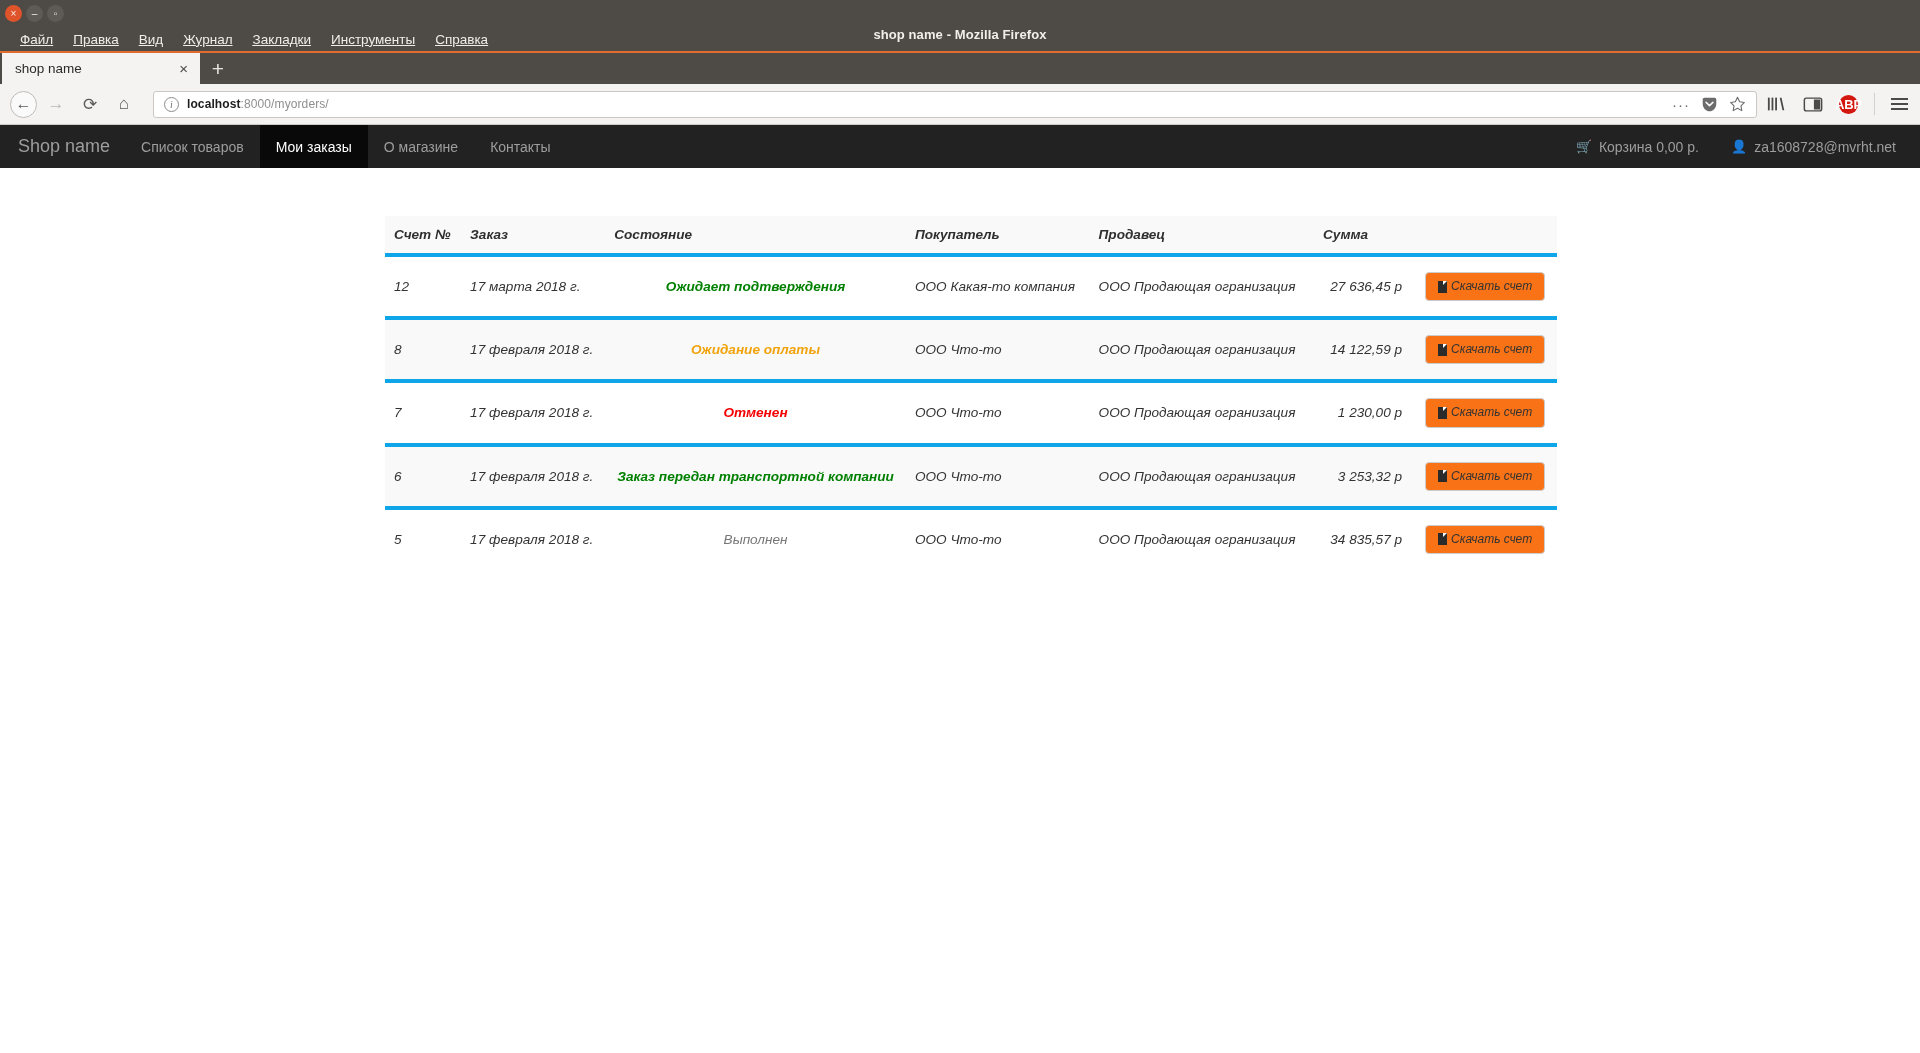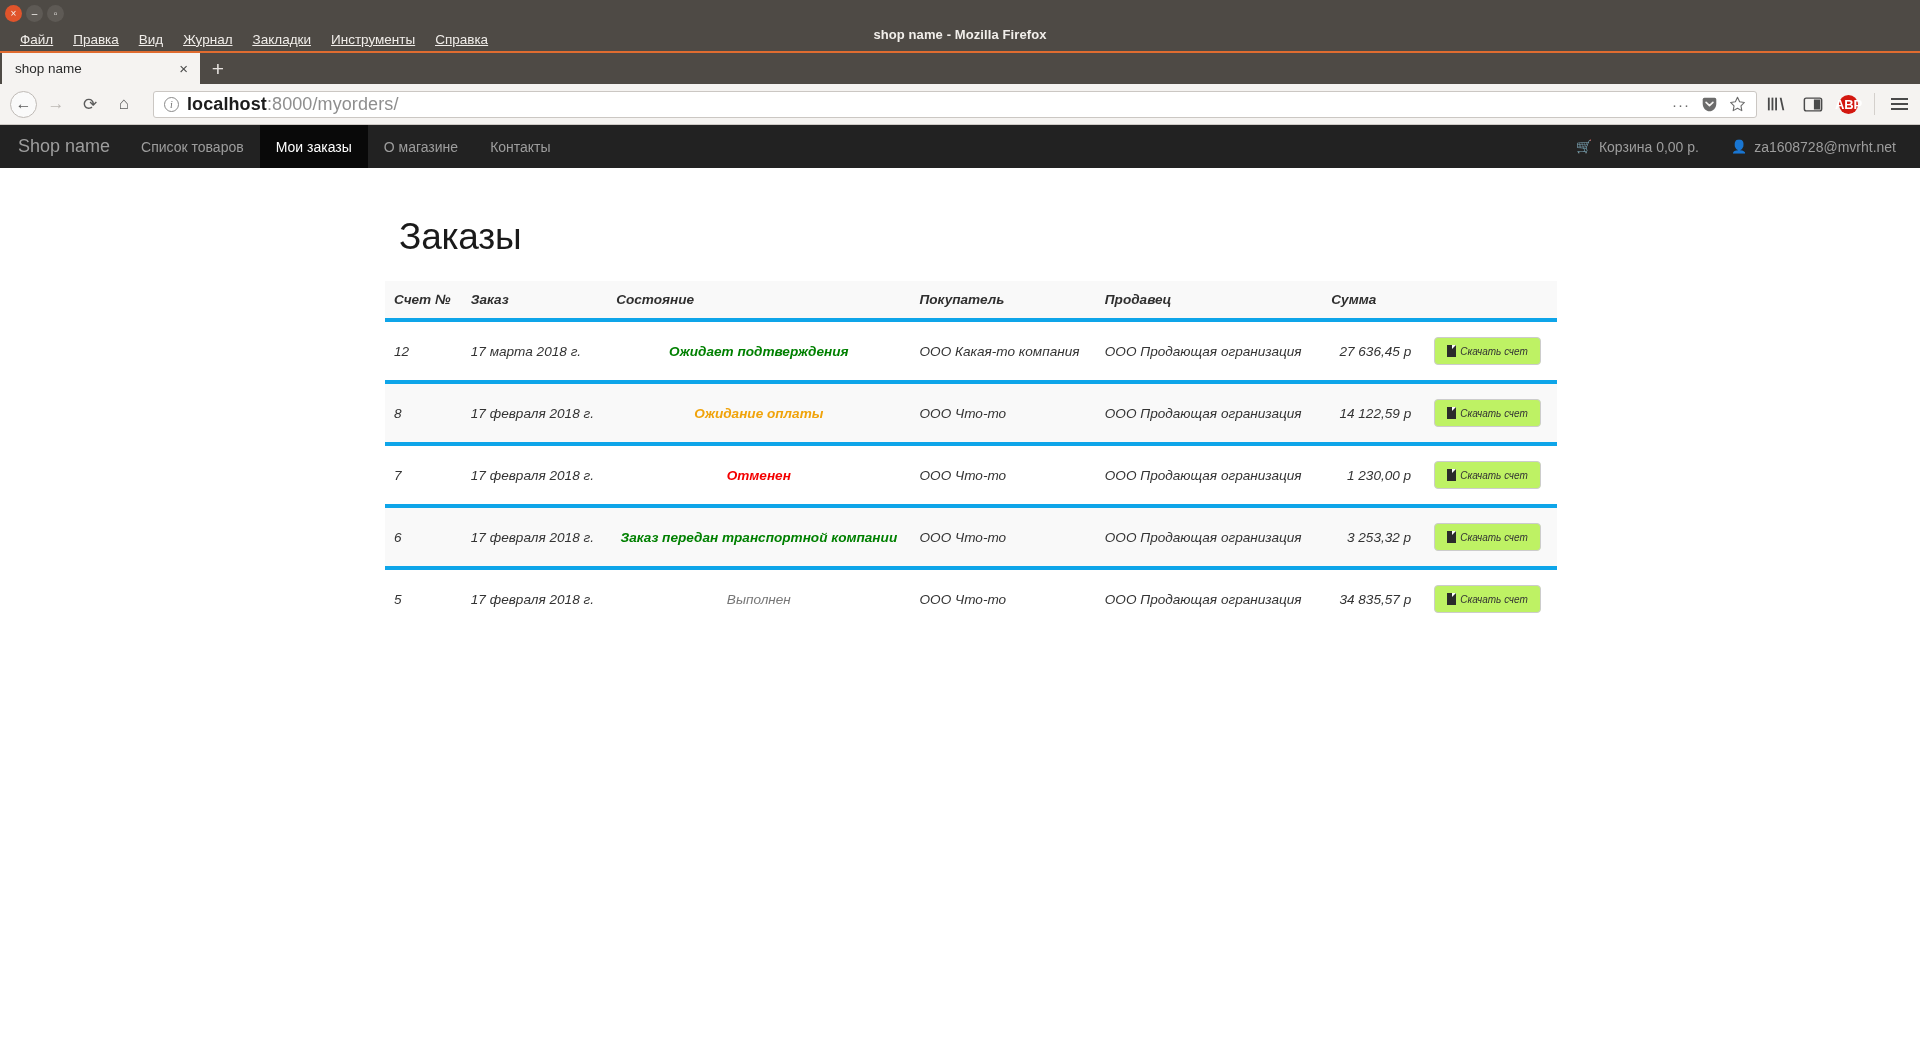--- a/index.html
+++ b/index.html
@@ -95,21 +95,21 @@
     flex: 1; height: 27px; margin: 0 10px 0 14px;
     background: #fff; border: 1px solid #cbc7c3; border-radius: 3px;
     display: flex; align-items: center; padding: 0 6px;
   }
   .url-info {
     width: 15px; height: 15px; border: 1px solid #8a8a8a; border-radius: 50%;
     color: #6f6f6f; font-size: 10px; font-style: italic;
     display: flex; align-items: center; justify-content: center;
     margin: 0 8px 0 4px; font-family: "Liberation Serif", serif;
   }
-  .url-text { font-size: 18px; color: #8e8e8e; letter-spacing: .1px; }
+  .url-text { font-size: 12px; color: #8e8e8e; letter-spacing: .1px; }
   .url-text b { color: #1c1c1c; font-weight: bold; }
   .url-right { margin-left: auto; display: flex; align-items: center; gap: 11px; padding-right: 4px; }
   .url-dots { color: #6b6b6b; font-size: 15px; letter-spacing: 1px; cursor: pointer; }
   .chrome-right { display: flex; align-items: center; gap: 16px; padding-right: 2px; }
   .chrome-sep { width: 1px; height: 22px; background: #d4d0cc; }
   .abp {
     width: 19px; height: 19px; border-radius: 50%;
     background: #d3170f; color: #fff; font-size: 13px; font-weight: bold;
     display: flex; align-items: center; justify-content: center;
     letter-spacing: -.2px;
@@ -172,21 +172,21 @@
   .c-act   { width: 128px; }
   thead .c-state, thead .c-sum { text-align: left; }
   thead .c-sum { padding-right: 9px !important; }
 
   .state { font-weight: bold; }
   .state.plain { font-weight: normal; color: #777; }
 
   .btn-dl {
     display: inline-flex; align-items: center;
     border: 1px solid #cccccc; border-radius: 4px;
-    background: #bef264; color: #333; font-size: 10px;
+    background: #f97316; color: #333; font-size: 12px;
     padding: 7px 12px; cursor: pointer; white-space: nowrap;
     line-height: 1.1;
   }
   .file-ico {
     position: relative; display: inline-block;
     width: 9px; height: 12px; background: #2b2b2b;
     margin-right: 4px; flex: none;
   }
   .file-ico::after {
     content: ""; position: absolute; top: 0; right: 0;
@@ -281,21 +281,20 @@
     </div>
     <div class="nav-link">
       <span class="ico-user">👤</span>
       <span>za1608728@mvrht.net</span>
     </div>
   </div>
 </div>
 
 <div class="content">
   <div class="container">
-    <h1 class="page-title">Заказы</h1>
 
     <table class="orders">
       <thead>
         <tr>
           <th class="c-num">Счет №</th>
           <th class="c-date">Заказ</th>
           <th class="c-state">Состояние</th>
           <th class="c-buyer">Покупатель</th>
           <th class="c-seller">Продавец</th>
           <th class="c-sum">Сумма</th>

